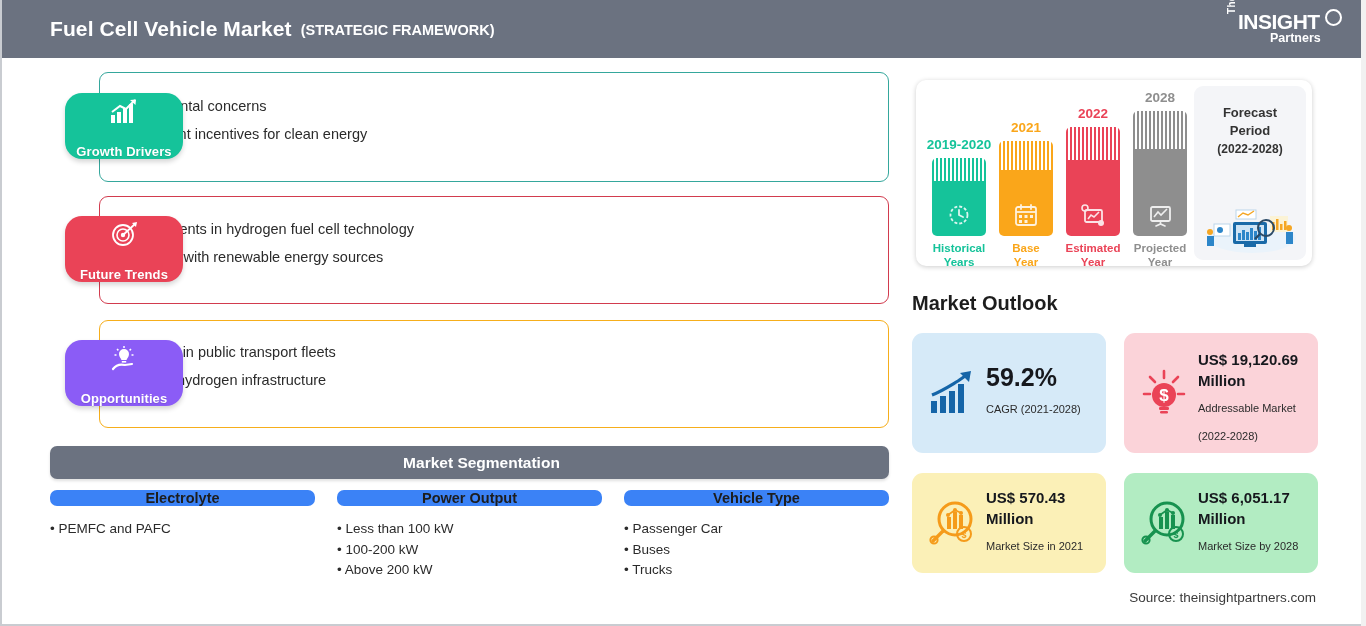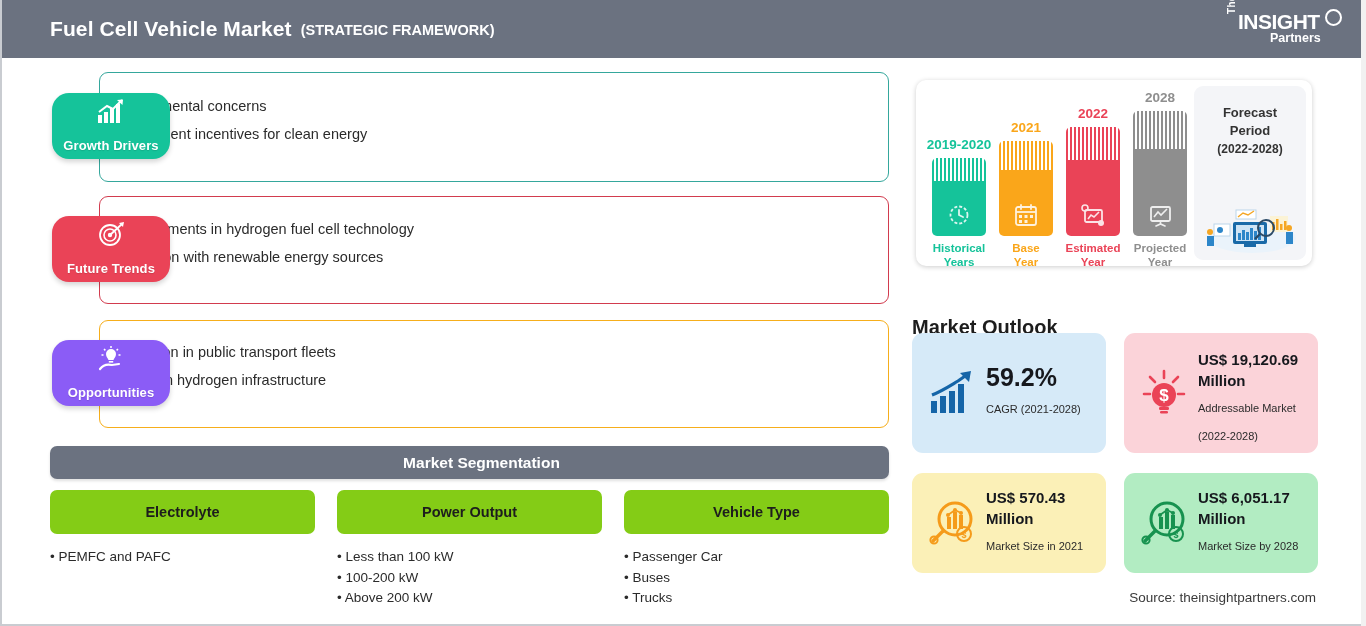--- a/index.html
+++ b/index.html
@@ -85,27 +85,26 @@
   }
   .bullets li::before {
     content: "•";
     color: #2b2b2b;
     margin-right: 9px;
     font-size: 14px;
   }
 
   .badge {
     position: absolute;
-    left: 50px;
+    left: 63px;
     width: 118px; height: 66px;
     border-radius: 17px;
     color: #fff;
     display: flex; flex-direction: column;
     align-items: center; justify-content: flex-end;
-    padding-bottom: 6px;
     box-shadow: 0 3px 5px rgba(0,0,0,.16);
     z-index: 4;
   }
   .badge.b1 { top: 93px;  background: #15c39a; }
   .badge.b2 { top: 216px; background: #ea4357; }
   .badge.b3 { top: 340px; background: #8b5cf6; }
   .badge .b-ico {
     position: absolute; top: 5px; left: 50%;
     transform: translateX(-50%);
     width: 30px; height: 27px;
@@ -124,22 +123,22 @@
     color: #fff; font-size: 15.5px; font-weight: bold;
     display: flex; align-items: center; justify-content: center;
     box-shadow: 0 2px 3px rgba(0,0,0,.12);
     padding-left: 24px;
   }
   .seg-col { position: absolute; top: 490px; width: 265px; }
   .seg-col.c1 { left: 48px; }
   .seg-col.c2 { left: 335px; }
   .seg-col.c3 { left: 622px; }
   .seg-col-head {
-    height: 44px; border-radius: 7px;
-    background: #84cc16;
+    height: 16px; border-radius: 7px;
+    background: #3b82f6;
     color: #1d1d1d; font-size: 14.5px; font-weight: bold;
     display: flex; align-items: center; justify-content: center;
   }
   .seg-list { list-style: none; margin-top: 13px; }
   .seg-list li {
     font-size: 13.5px; color: #2b2b2b; line-height: 20.5px;
     white-space: nowrap;
   }
   .seg-list li::before { content: "• "; }
 
@@ -181,21 +180,21 @@
     position: absolute; left: 0; top: 18px; width: 100%;
     text-align: center; color: #333;
     font-size: 13px; font-weight: bold; line-height: 18px;
   }
   .fc-sub { font-size: 12px; font-weight: bold; }
   .fc-illo { position: absolute; left: 6px; bottom: 6px; width: 100px; height: 56px; }
 
   
   .mo-title {
     position: absolute; left: 910px; top: 292px;
-    font-size: 20px; font-weight: bold; color: #1d1d1d; margin-top: 24px;
+    font-size: 20px; font-weight: bold; color: #1d1d1d;
   }
   .mo-card { position: absolute; border-radius: 11px; }
   .mo-card.m1 { left: 910px;  top: 333px; width: 194px; height: 120px; background: #d6eaf8; }
   .mo-card.m2 { left: 1122px; top: 333px; width: 194px; height: 120px; background: #fbd3d9; }
   .mo-card.m3 { left: 910px;  top: 473px; width: 194px; height: 100px; background: #fbf0b7; }
   .mo-card.m4 { left: 1122px; top: 473px; width: 194px; height: 100px; background: #b2ecc2; }
   .mo-ico { position: absolute; left: 14px; top: 50%; transform: translateY(-50%); width: 52px; height: 52px; }
   .mo-body { position: absolute; left: 74px; right: 10px; top: 50%; transform: translateY(-50%); }
   .mo-big { font-size: 25px; font-weight: bold; color: #16181d; line-height: 29px; }
   .mo-small { font-size: 11px; color: #2b2b2b; line-height: 28px; margin-top: 3px; }

